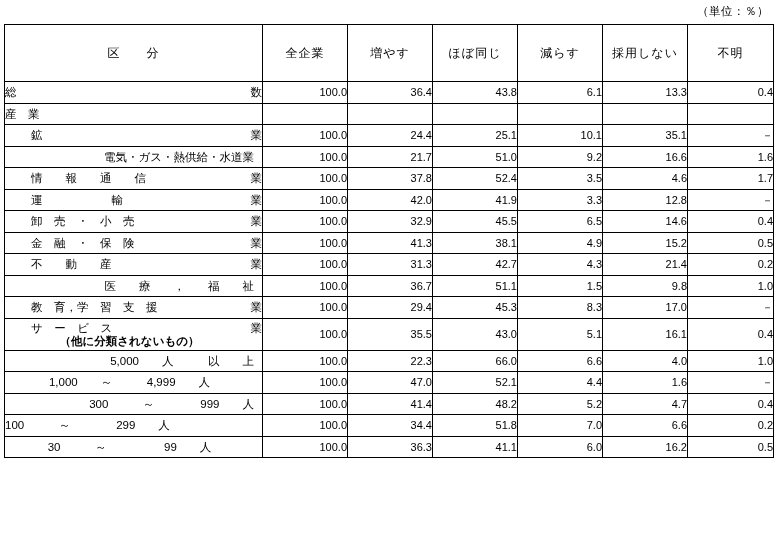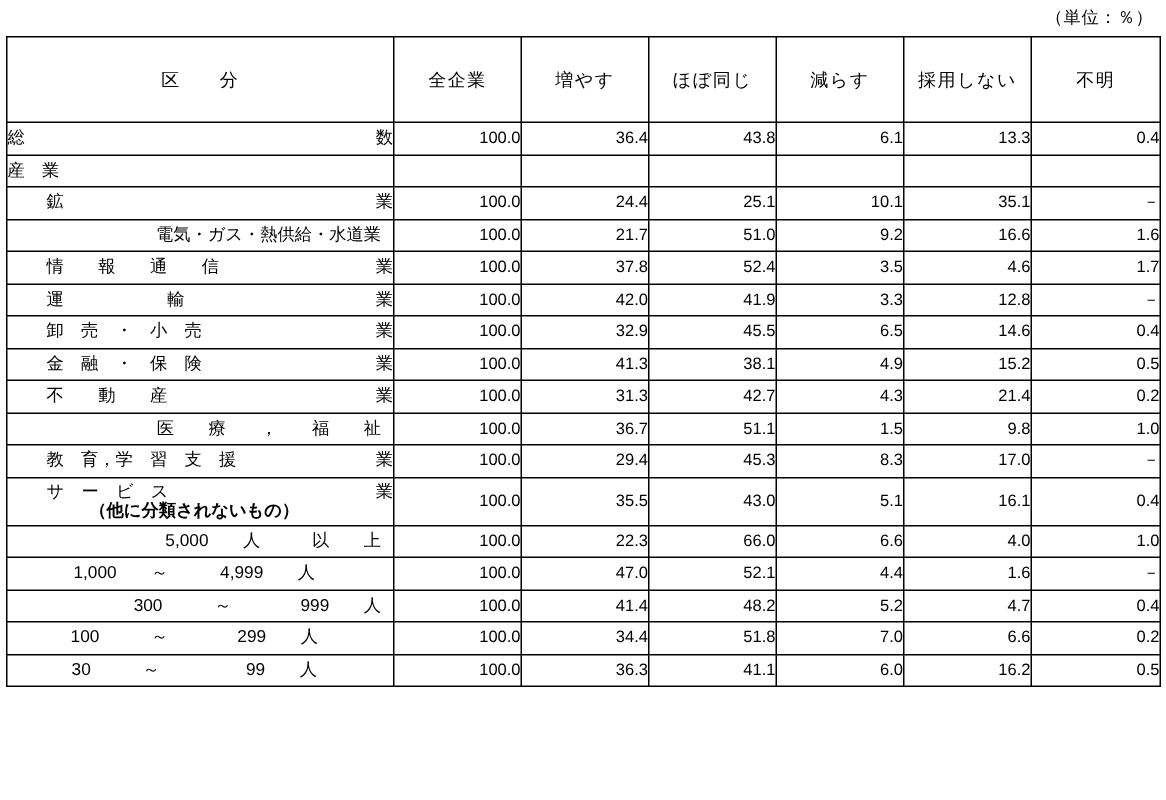--- a/index.html
+++ b/index.html
@@ -324,21 +324,21 @@
           </td>
           <td class="num">100.0</td>
           <td class="num">41.4</td>
           <td class="num">48.2</td>
           <td class="num">5.2</td>
           <td class="num">4.7</td>
           <td class="num">0.4</td>
         </tr>
         <tr>
           <td class="label">
-            <div class="lab-left" style="text-align: center; padding-right: 8px;">100　　　～　　　　299　　人</div>
+            <div class="lab-left" style="padding-right: 8px;">100　　　～　　　　299　　人</div>
           </td>
           <td class="num">100.0</td>
           <td class="num">34.4</td>
           <td class="num">51.8</td>
           <td class="num">7.0</td>
           <td class="num">6.6</td>
           <td class="num">0.2</td>
         </tr>
         <tr class="last-body">
           <td class="label">

